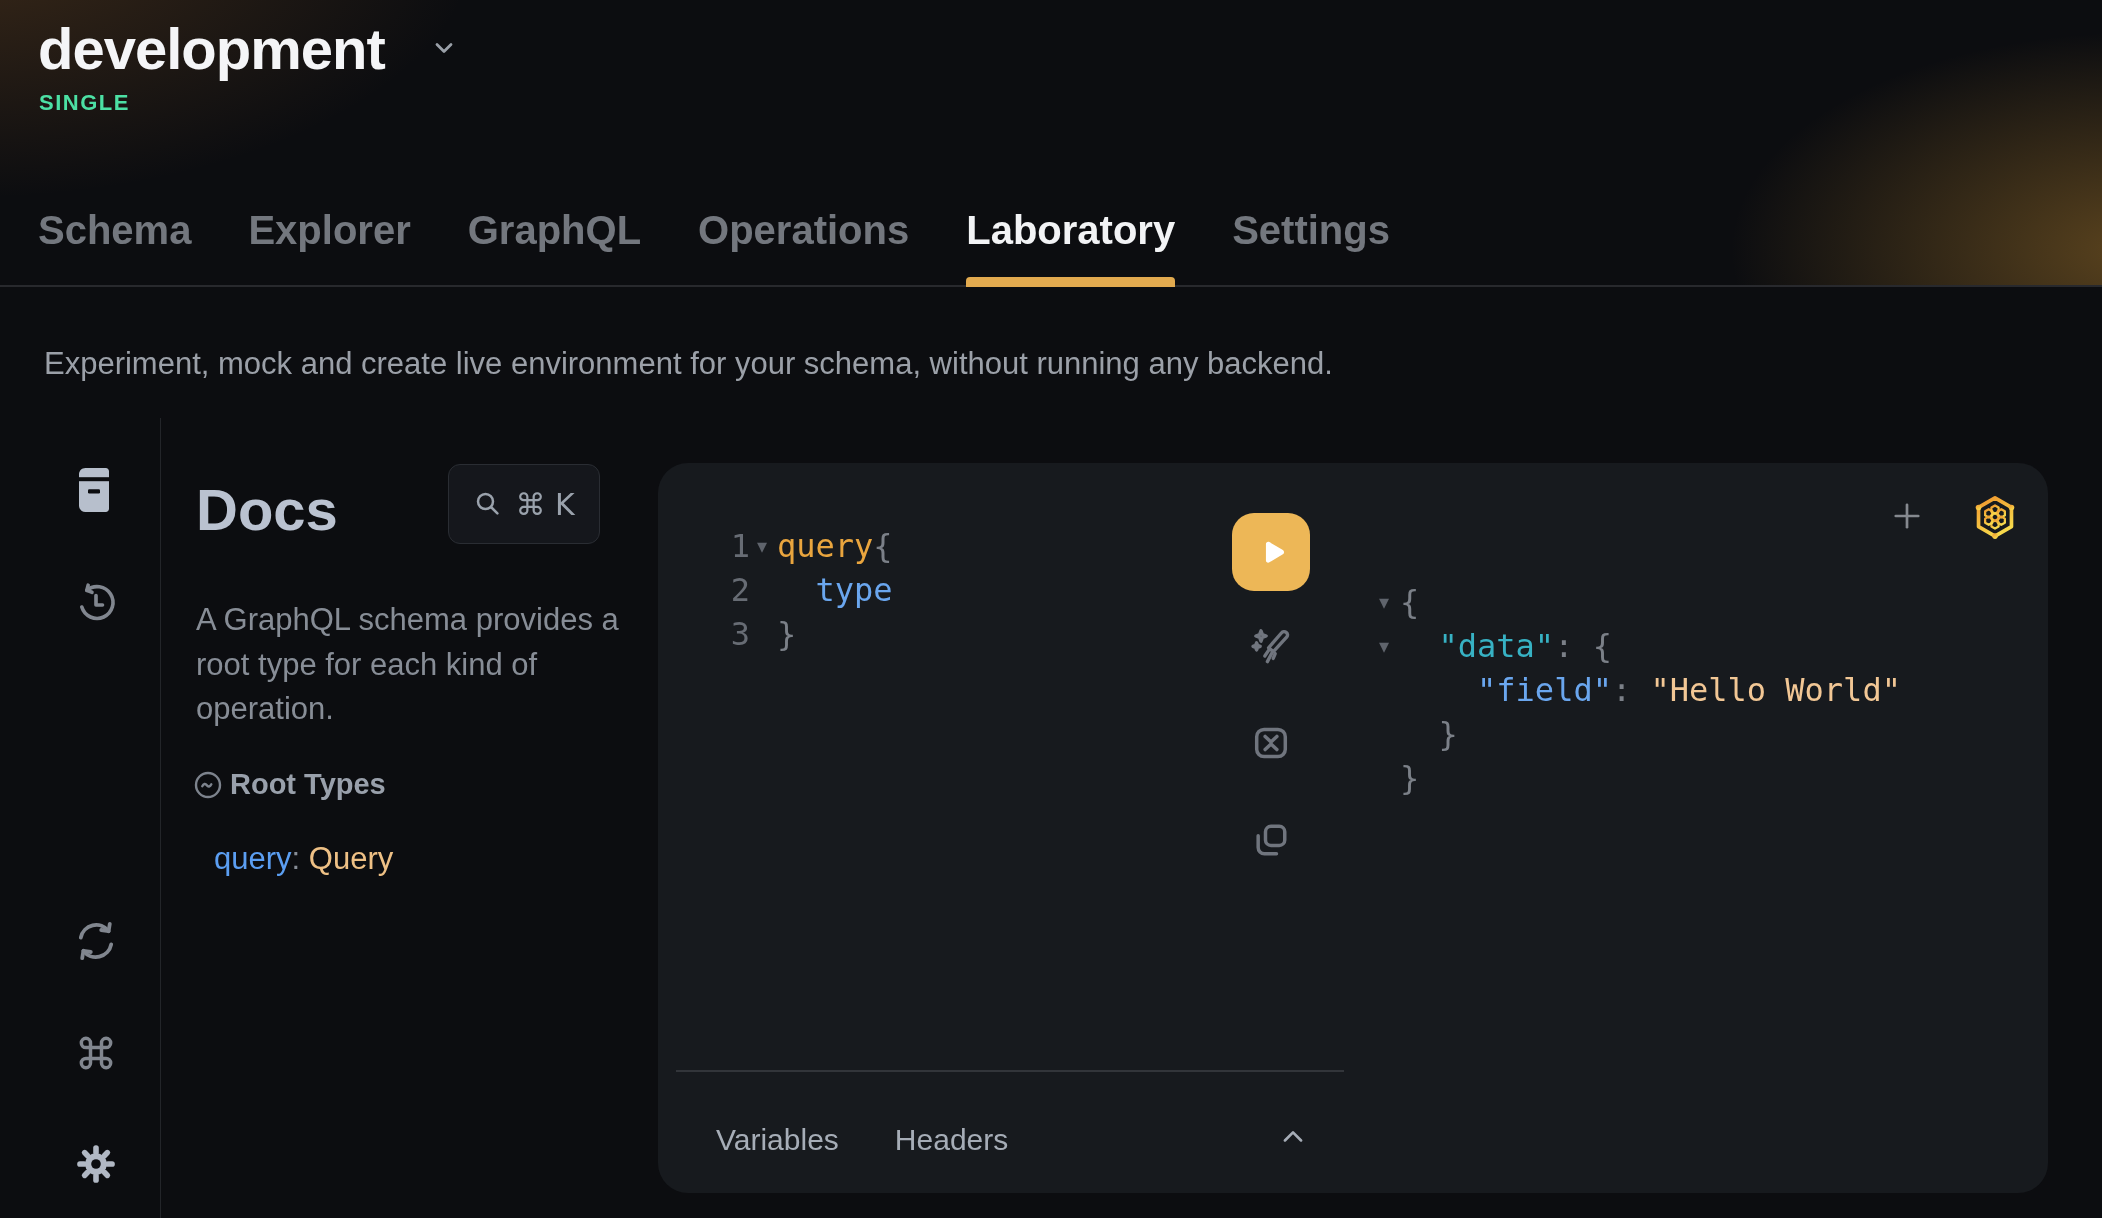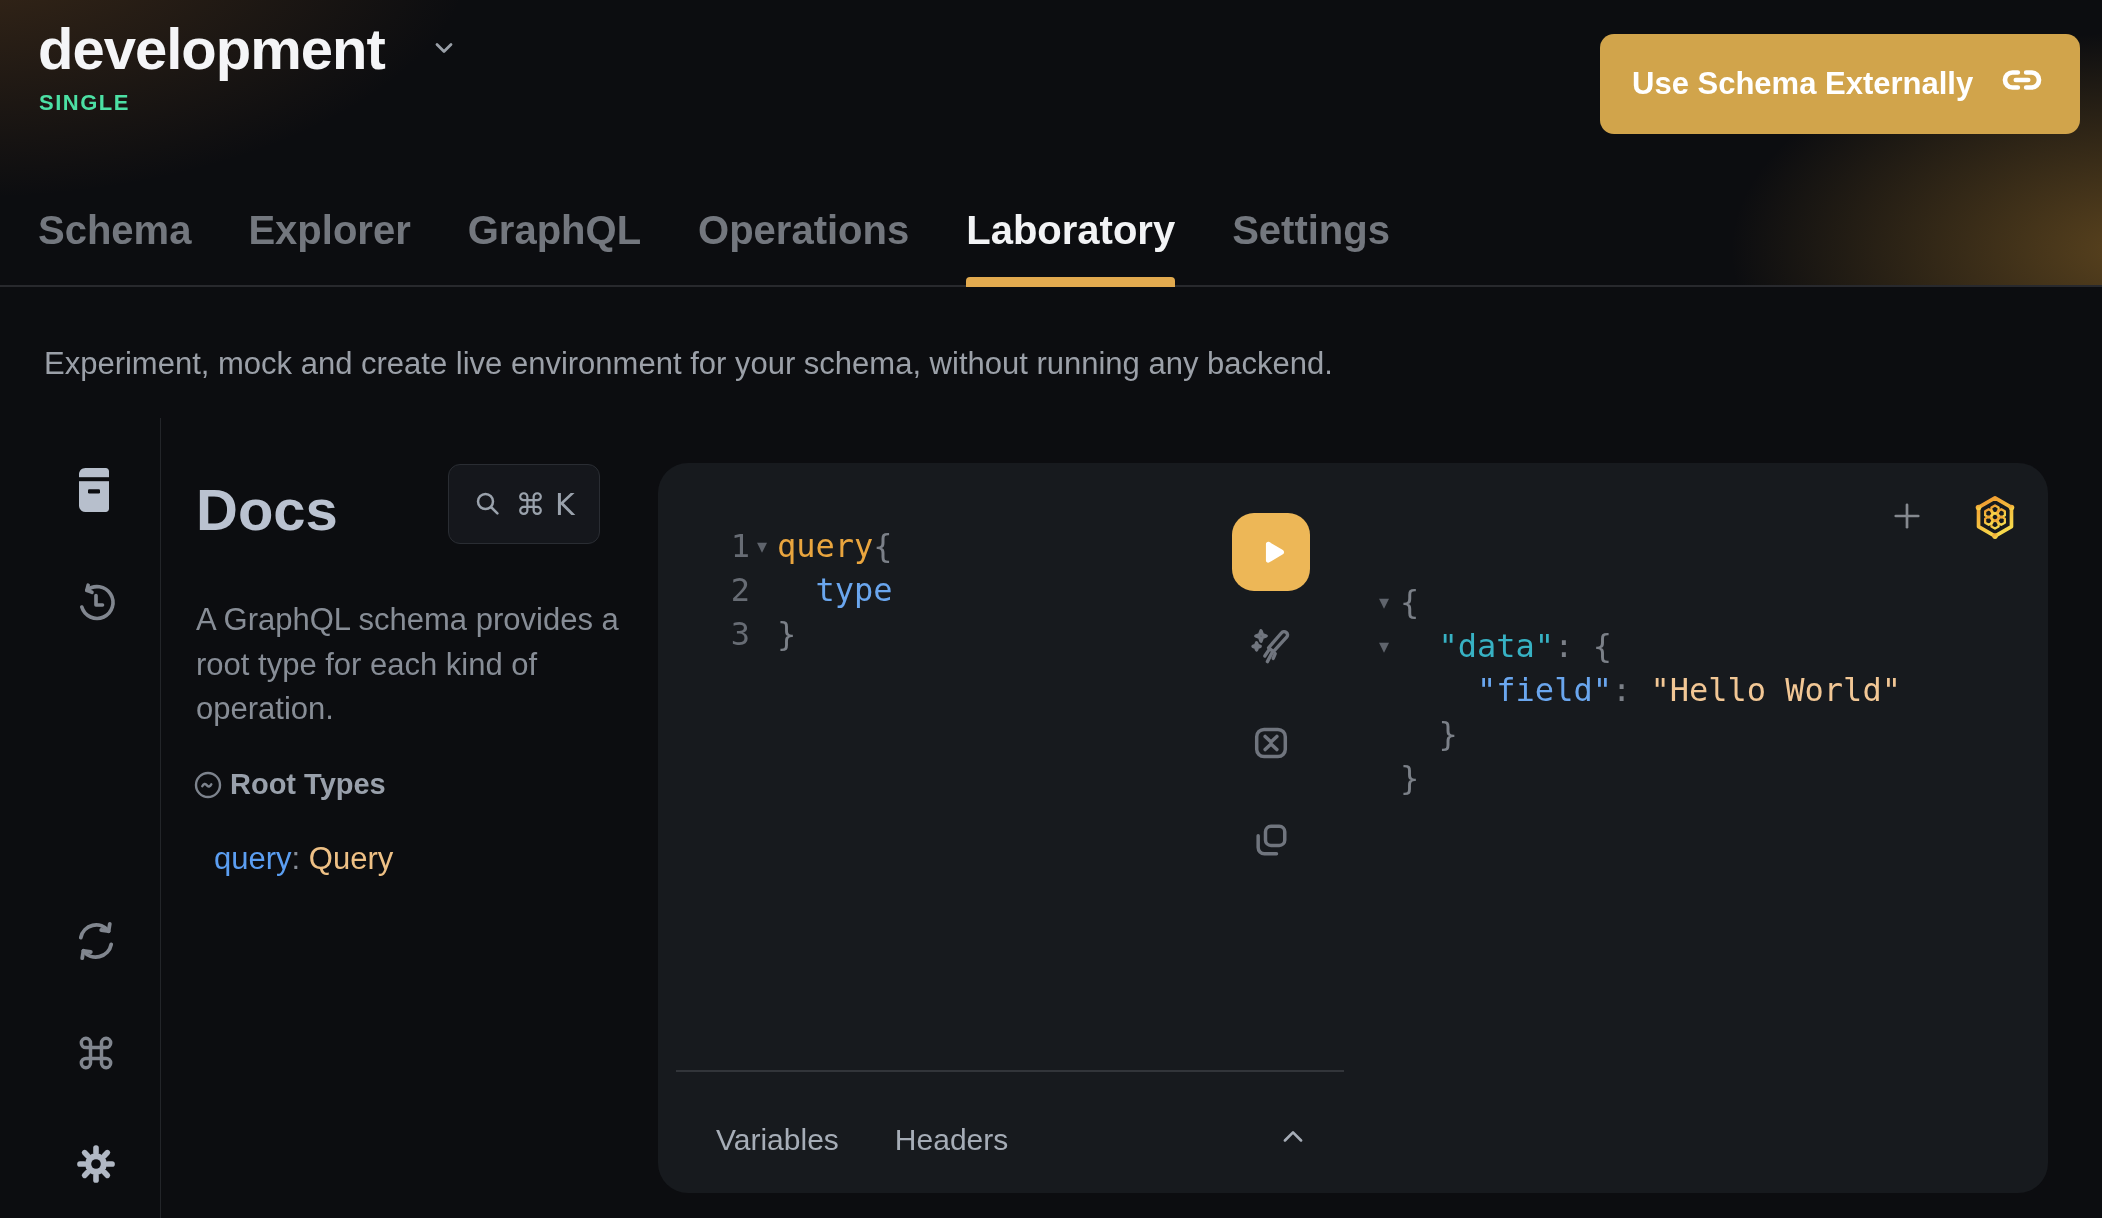--- a/index.html
+++ b/index.html
@@ -97,30 +97,20 @@
     <div class="proj">
       <h1>development</h1>
       <span class="chev">
         <svg width="30" height="24" viewBox="0 0 28 24" fill="none" stroke="#9aa0a8" stroke-width="2.8" stroke-linecap="round" stroke-linejoin="round">
             <path d="M7 8.5l7 7 7-7"></path>
           </svg>
       </span>
     </div>
     <div class="badge">SINGLE</div>
 
-    <button class="use-btn">
-      <span>Use Schema Externally</span>
-      <span>
-        <svg width="52" height="40" viewBox="0 0 26 24" fill="none" stroke="#ffffff" stroke-width="2.8" stroke-linecap="round" stroke-linejoin="round">
-          <path d="M15.5 7.5h3.2a4.5 4.5 0 1 1 0 9h-3.2"></path>
-          <path d="M10.5 7.5H7.3a4.5 4.5 0 1 0 0 9h3.2"></path>
-          <path d="M9.3 12h7.4"></path>
-        </svg>
-      </span>
-    </button>
 
     <nav class="tabs">
       <div class="tab"><span>Schema</span></div>
       <div class="tab"><span>Explorer</span></div>
       <div class="tab"><span>GraphQL</span></div>
       <div class="tab"><span>Operations</span></div>
       <div class="tab active"><span>Laboratory</span></div>
       <div class="tab"><span>Settings</span></div>
     </nav>
   </header>

